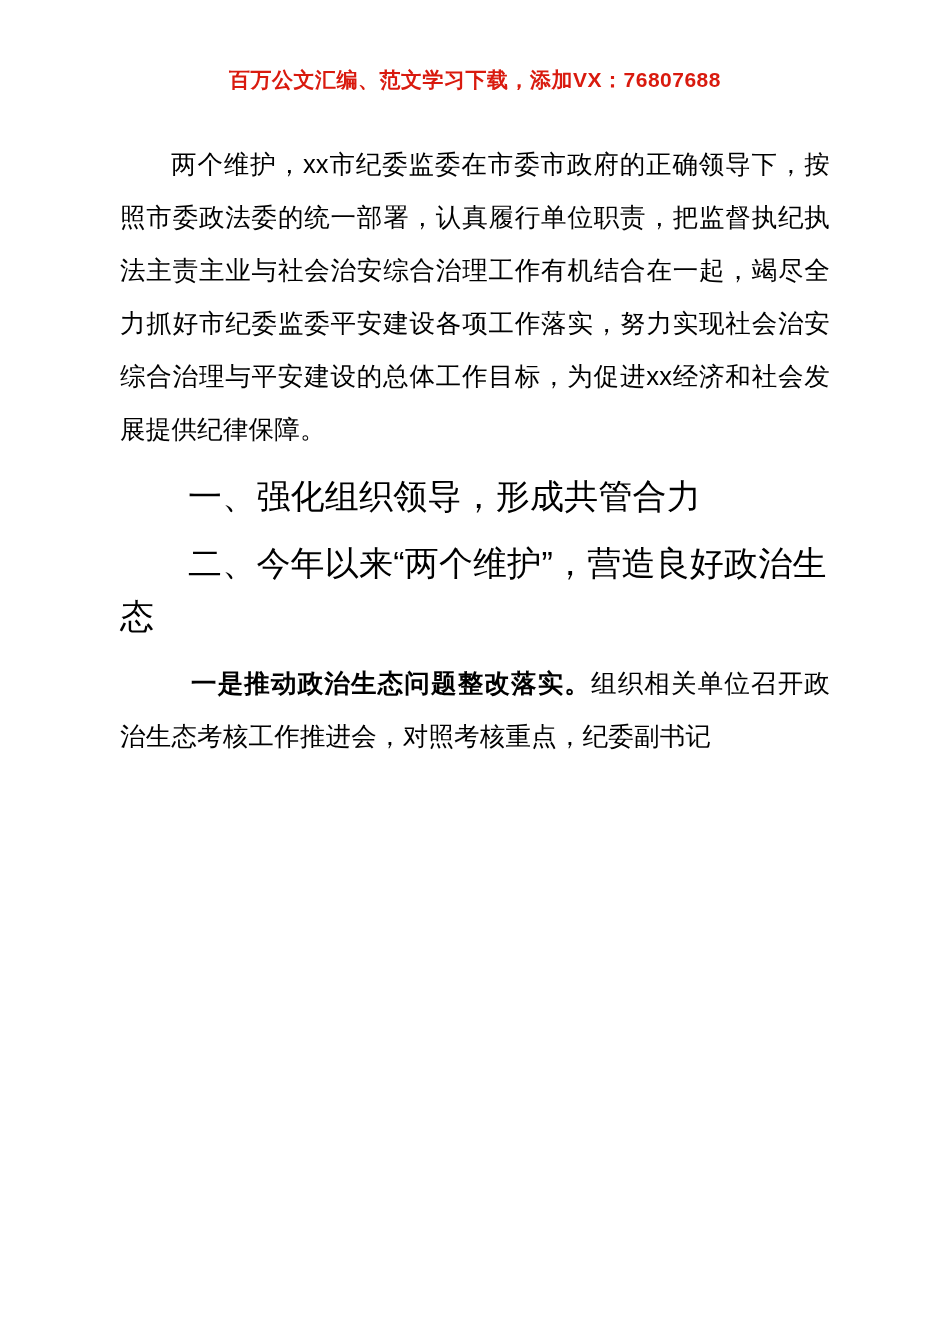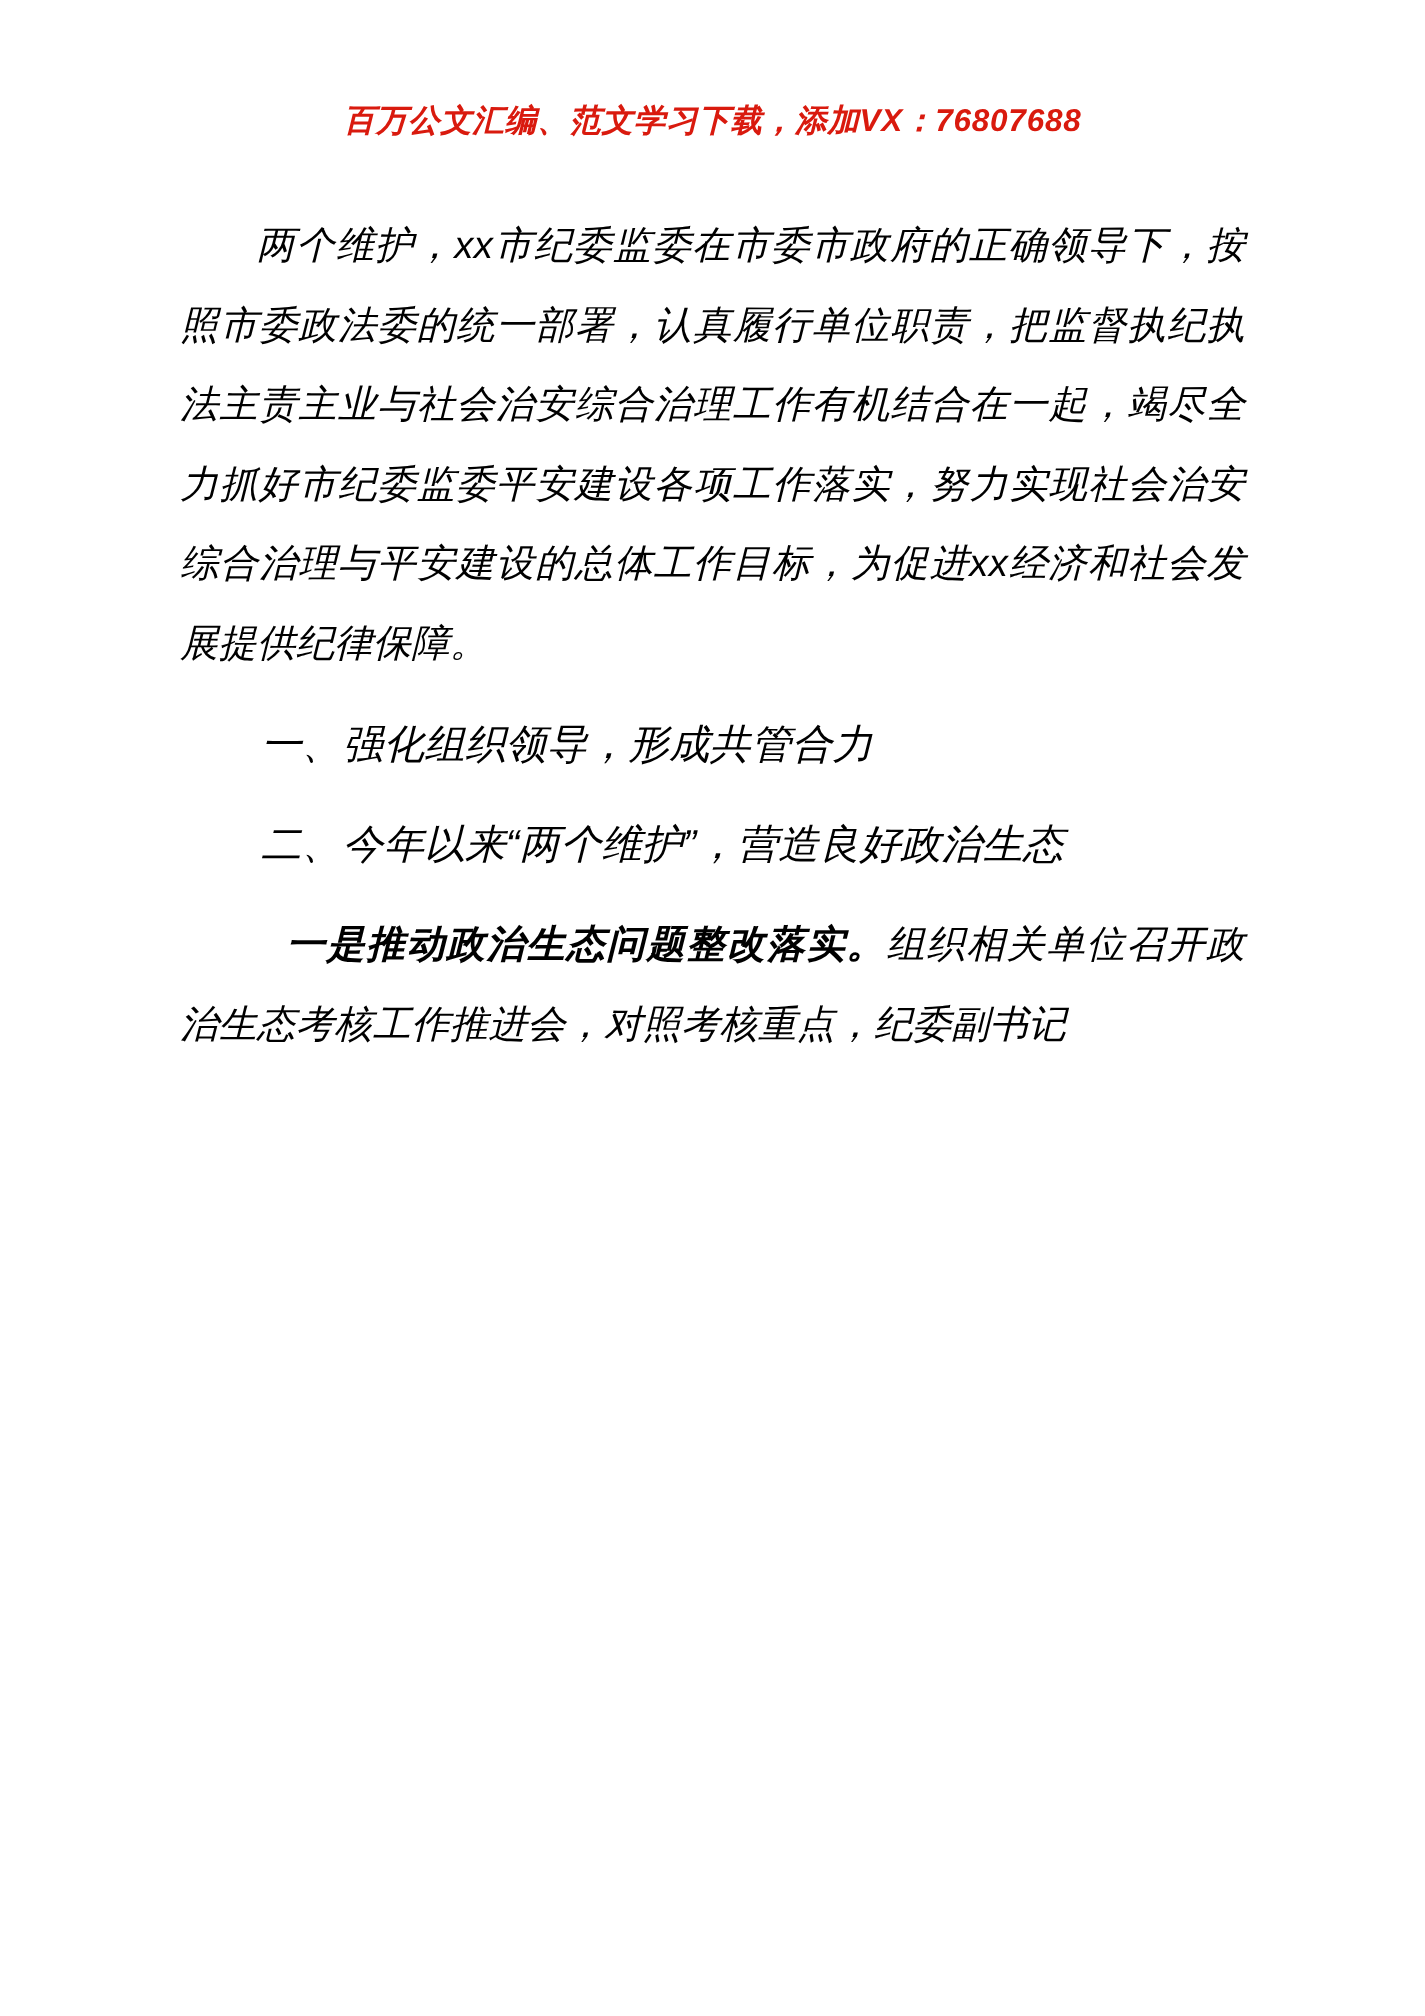--- a/index.html
+++ b/index.html
@@ -14,21 +14,20 @@
     color: #000000;
     position: relative;
     overflow: hidden;
   }
   .page {
     width: 950px;
     height: 1344px;
     box-sizing: border-box;
     padding: 0 120px;
     position: relative;
-    font-style: italic;
   }
   .banner {
     text-align: center;
     color: #d91a0e;
     font-size: 21px;
     font-weight: 700;
     letter-spacing: 0.5px;
     padding-top: 66px;
     padding-bottom: 0;
     white-space: nowrap;
@@ -40,21 +39,21 @@
     margin: 0 0 14px 0;
     font-size: 25.5px;
     line-height: 53px;
     text-align: justify;
     text-justify: inter-ideograph;
     text-indent: 2em;
     letter-spacing: 0.2px;
   }
   p.heading {
     margin: 0 0 10px 0;
-    font-size: 27px;
+    font-size: 34px;
     line-height: 53px;
     text-indent: 2em;
     letter-spacing: 0.2px;
   }
   p.spacer-top {
     margin-top: 14px;
   }
   .bold {
     font-weight: 700;
     margin-left: 20px;

